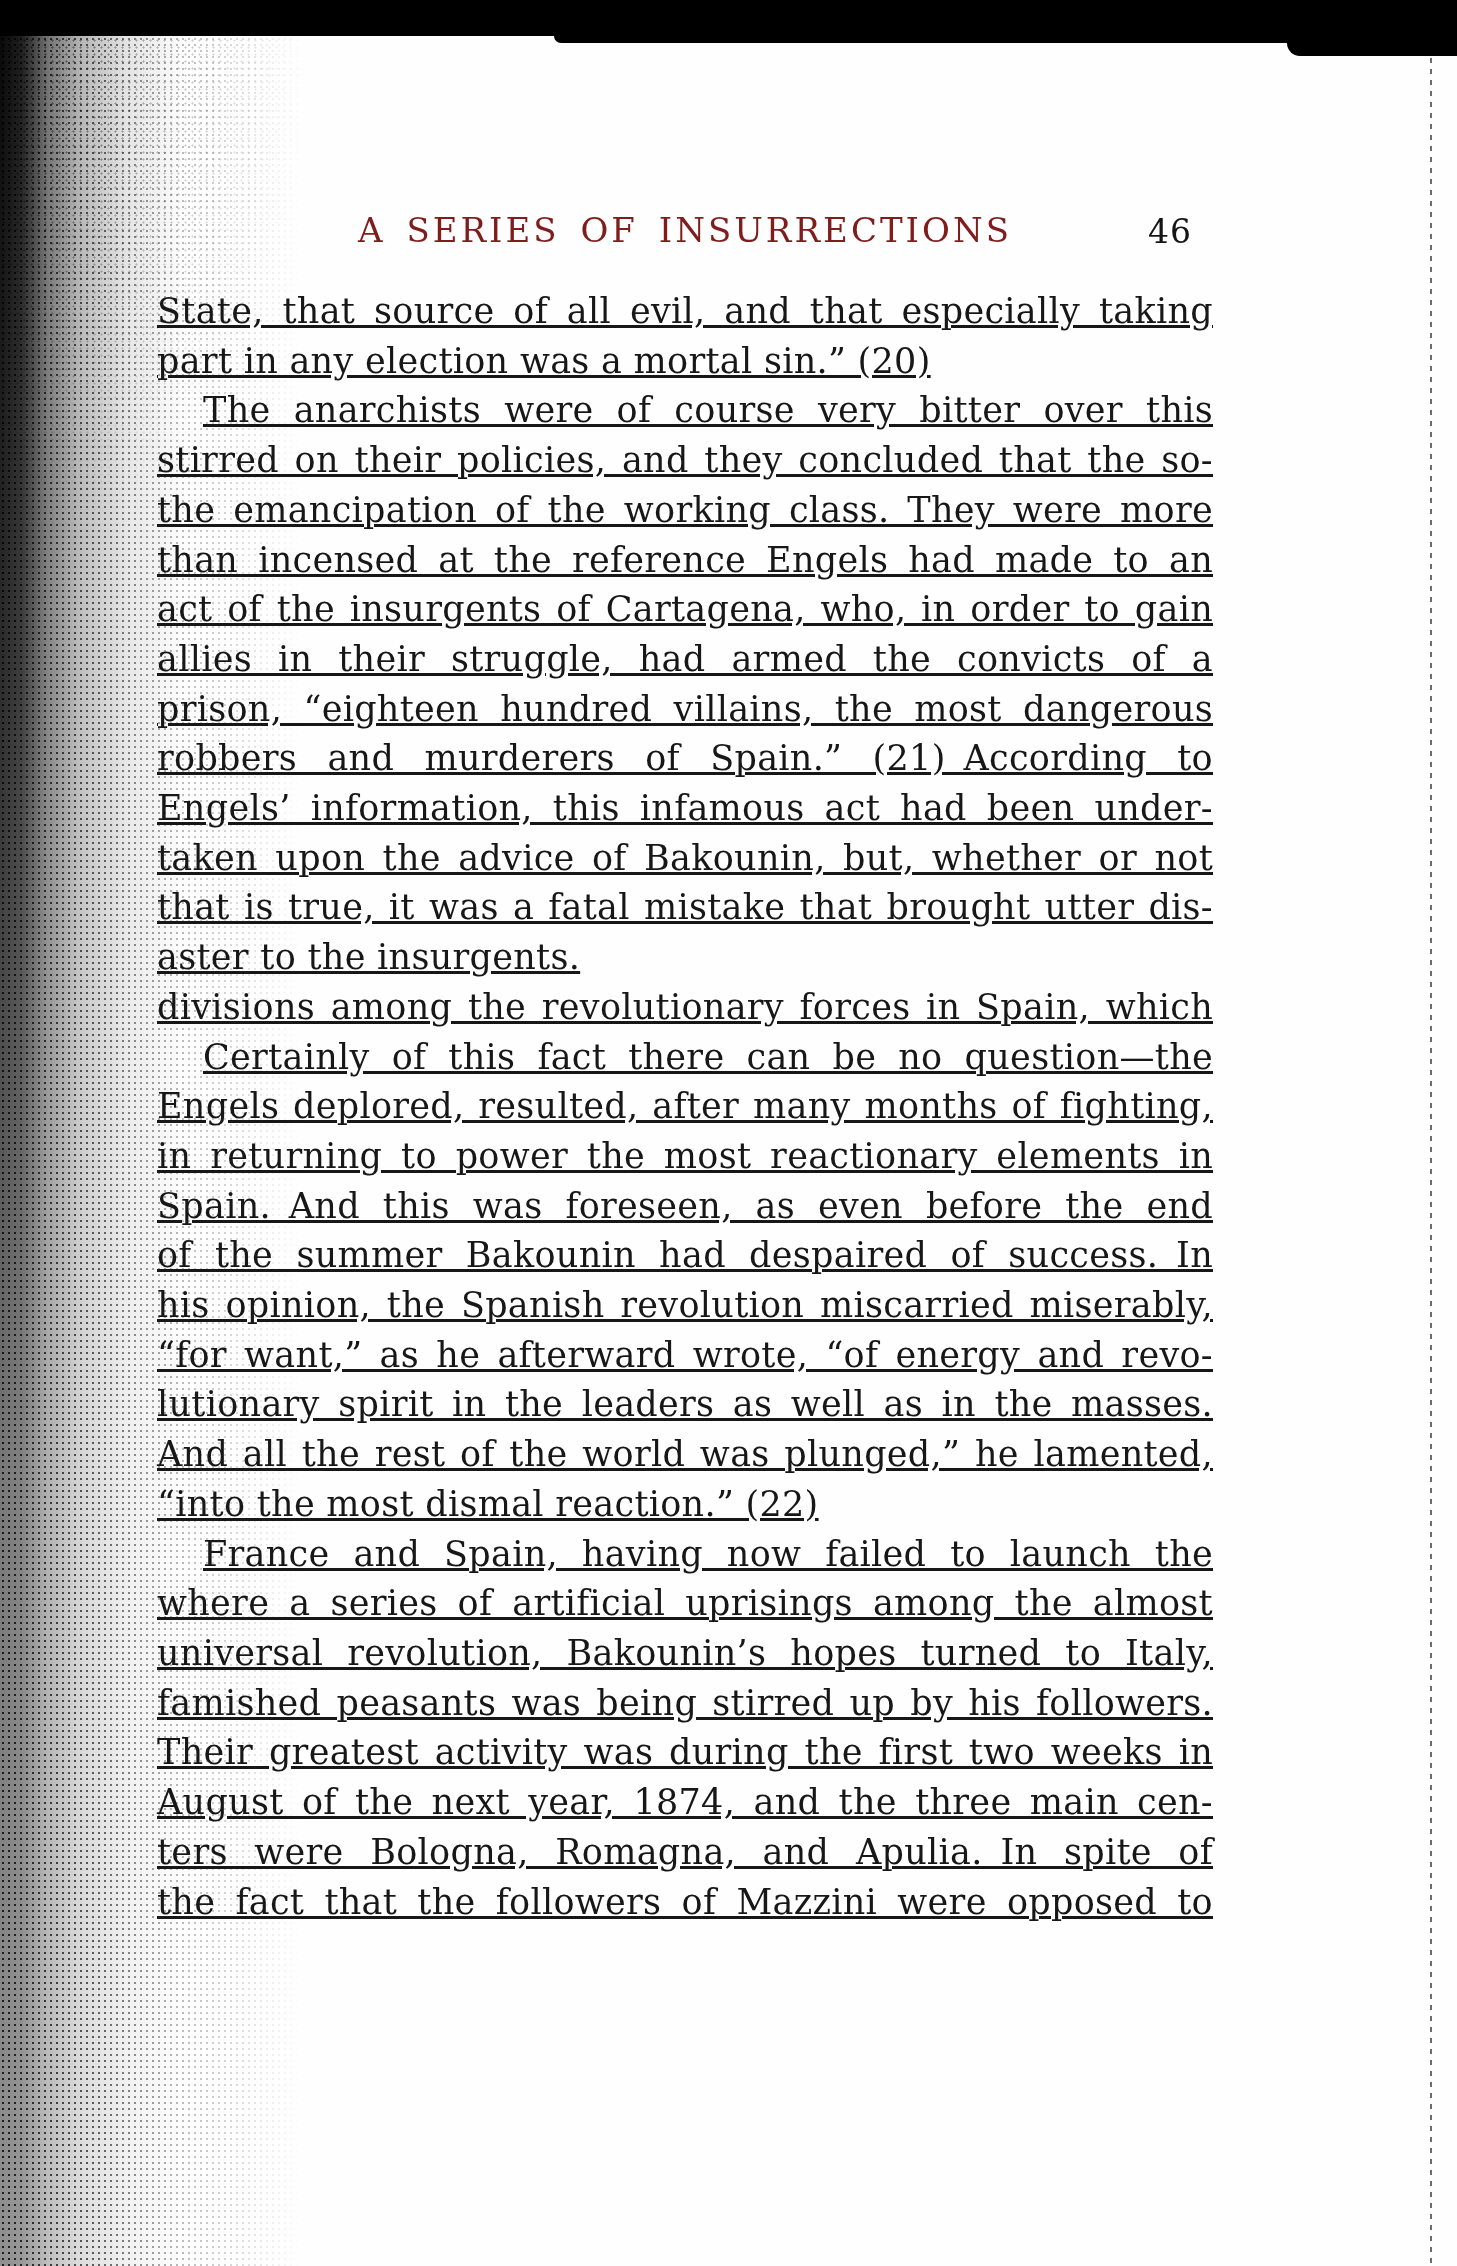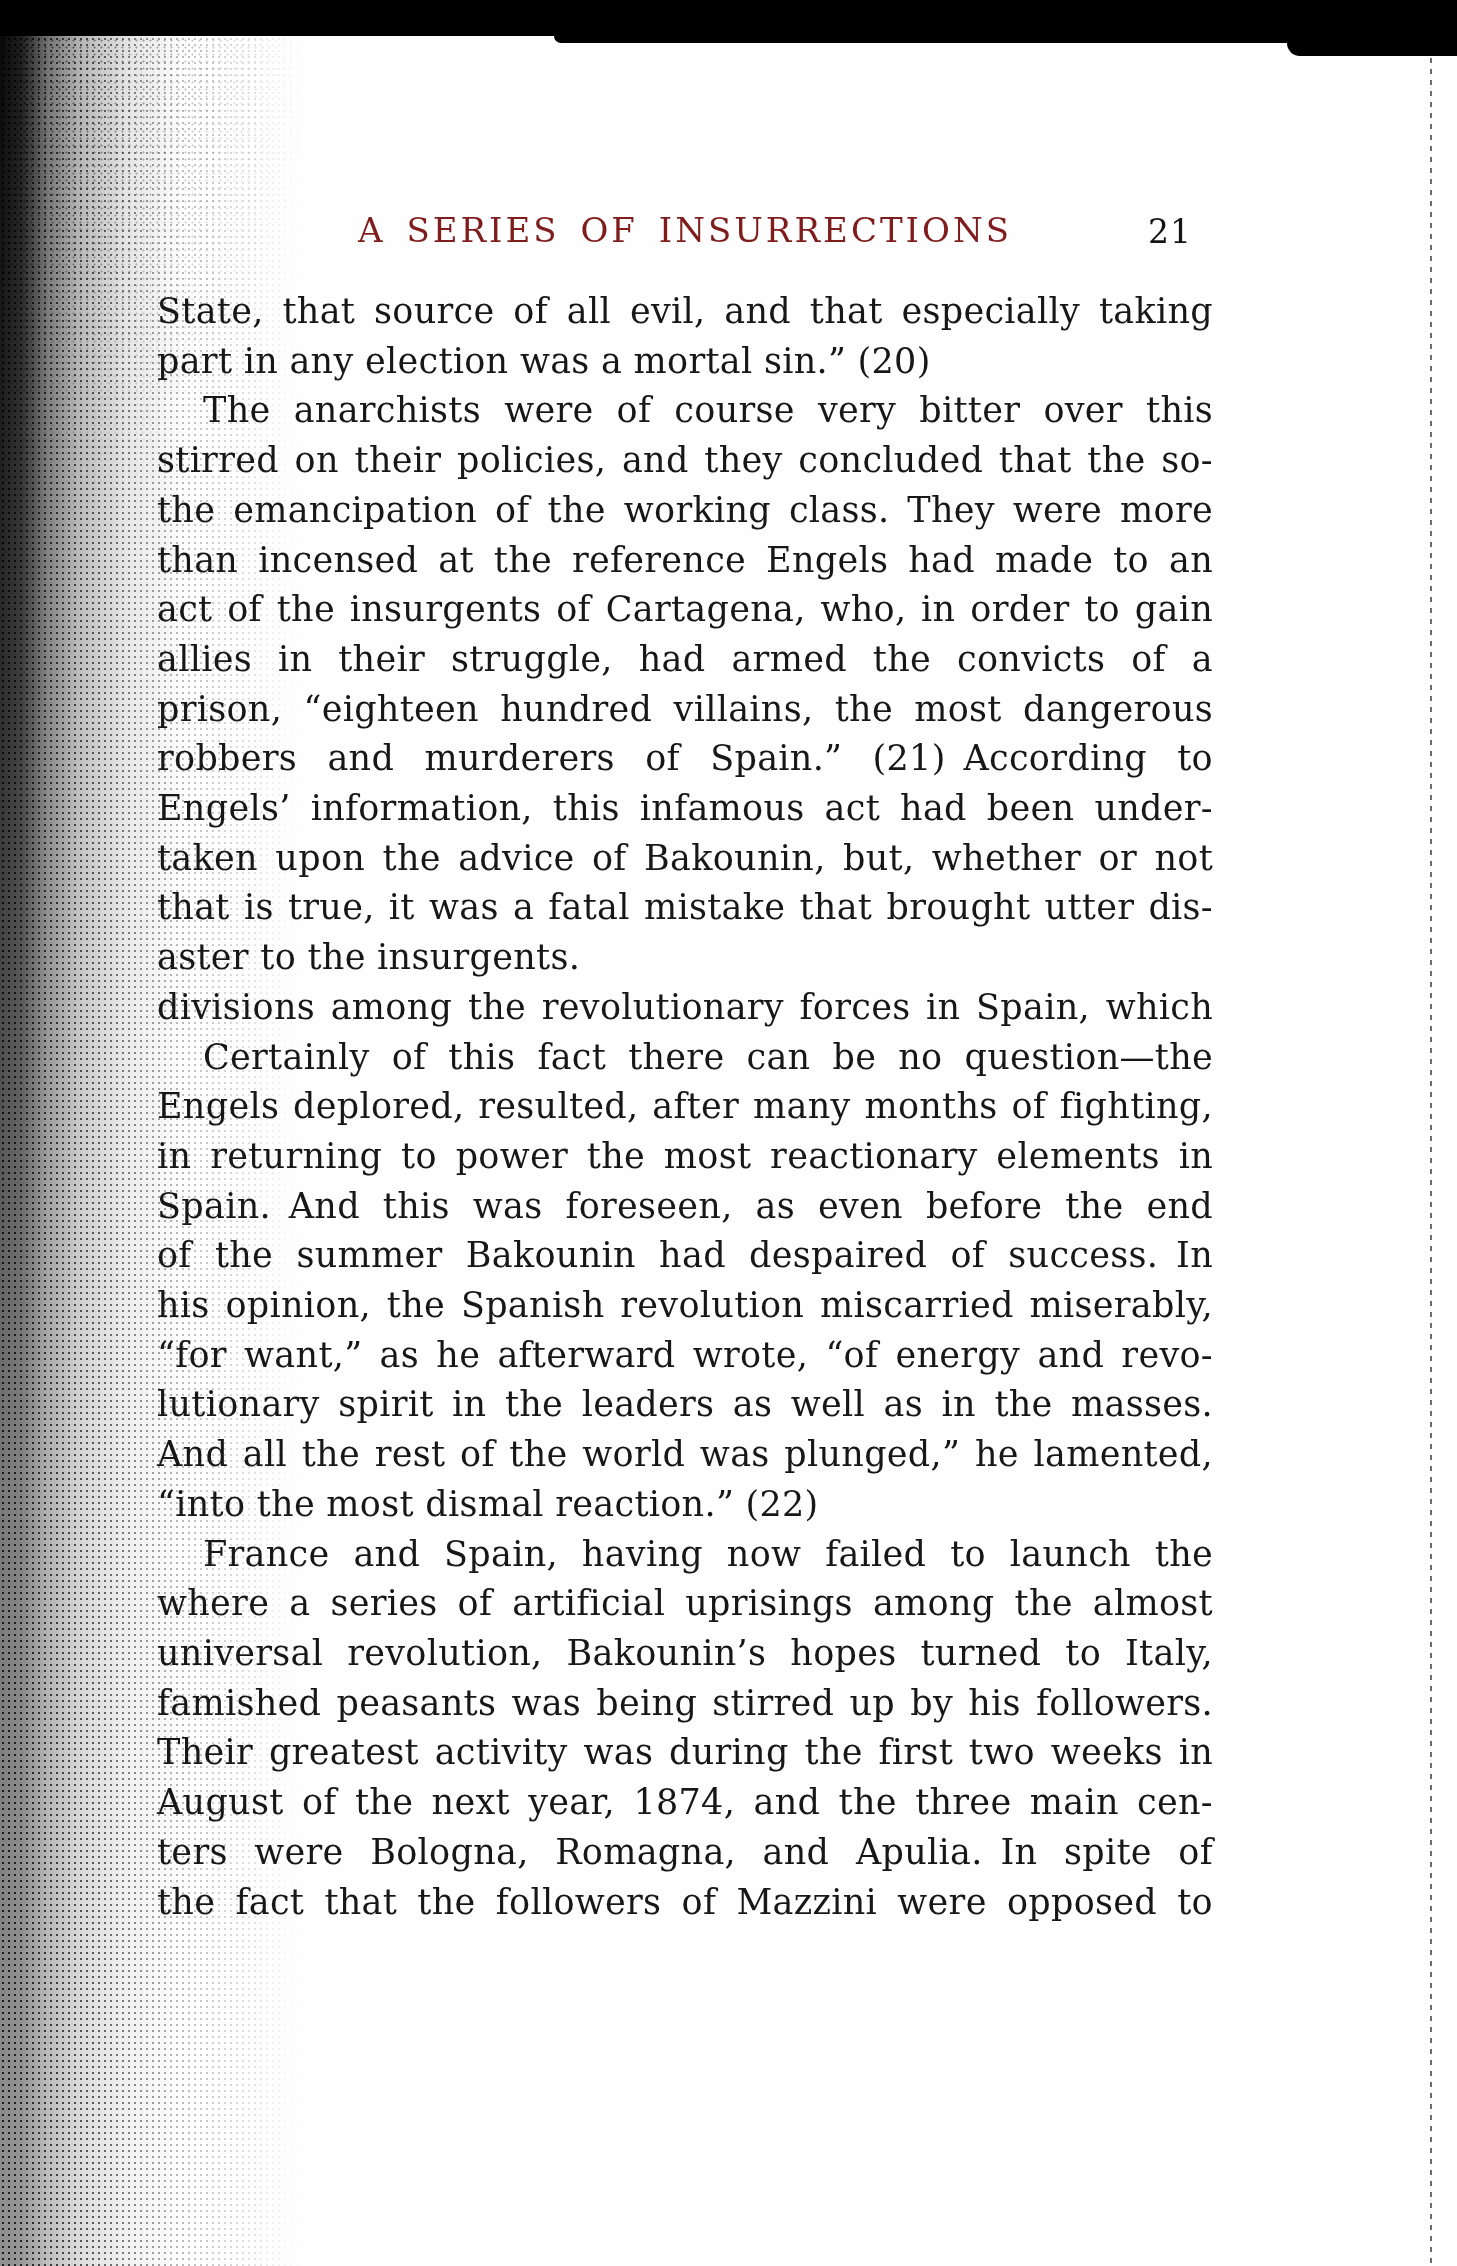--- a/index.html
+++ b/index.html
@@ -84,20 +84,21 @@
     color: #7f1d1d;
   }
   .folio {
     position: absolute; top: 212px; left: 1148px;
     font-size: 33px; letter-spacing: 1px;
     color: #141414;
   }
   .body-block {
     position: absolute; top: 287px; left: 157px; width: 1056px;
     color: #171717;
+    text-decoration: underline;
   }
   .line {
     font-size: 35px;
     line-height: 49.7px;
     letter-spacing: 0.3px;
     white-space: nowrap;
     text-align: justify;
     text-align-last: justify;
   }
   .line.end { text-align-last: left; }
@@ -110,21 +111,21 @@
 
   <div class="top-bar"></div>
   <div class="gutter">
     <div class="gutter-solid"></div>
     <div class="gutter-dots"></div>
     <div class="gutter-dots-top"></div>
   </div>
   <div class="edge-line"></div>
 
   <div class="running-head">A SERIES OF INSURRECTIONS</div>
-  <div class="folio">21</div>
+  <div class="folio">46</div>
 
   <div class="body-block">
     <div class="line">State, that source of all evil, and that especially taking</div>
     <div class="line end">part in any election was a mortal sin.” (20)</div>
     <div class="line indent">The anarchists were of course very bitter over this</div>
     <div class="line">stirred on their policies, and they concluded that the so-</div>
     <div class="line">the emancipation of the working class. They were more</div>
     <div class="line">than incensed at the reference Engels had made to an</div>
     <div class="line">act of the insurgents of Cartagena, who, in order to gain</div>
     <div class="line">allies in their struggle, had armed the convicts of a</div>

